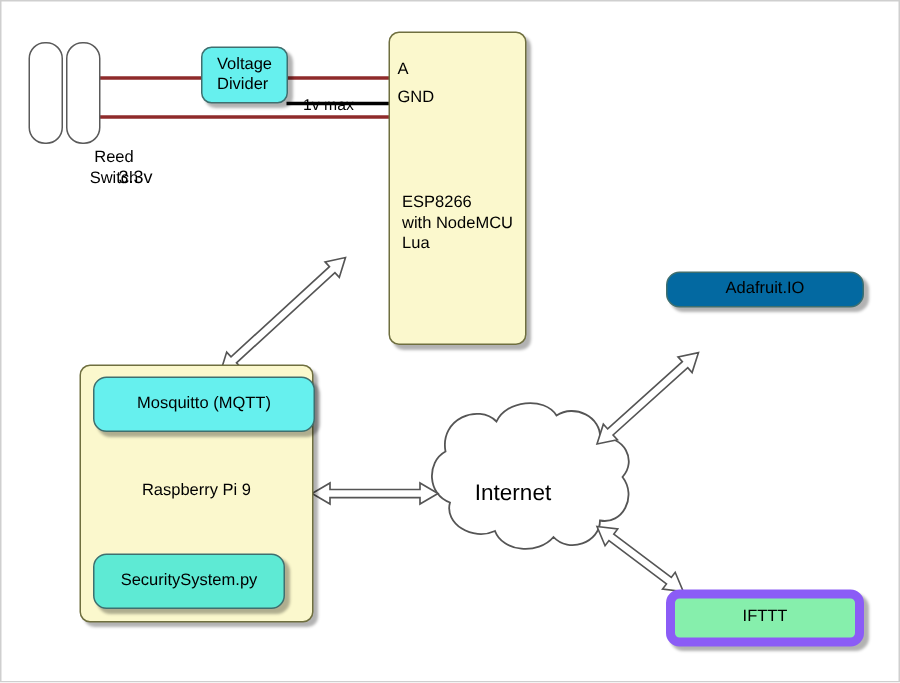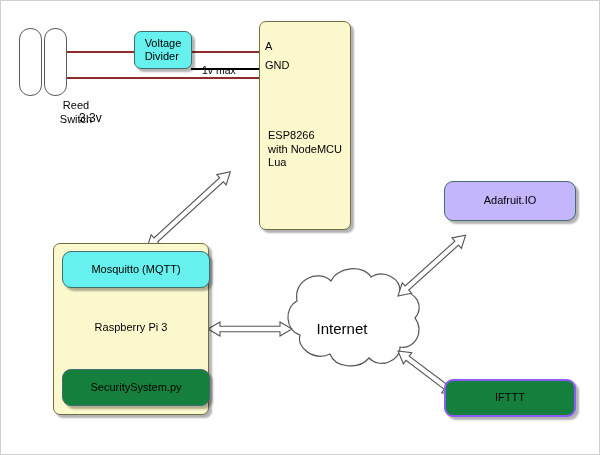--- a/index.html
+++ b/index.html
@@ -150,44 +150,44 @@
     width: 148px;
     height: 37px;
     background: #66f0ee;
     border: 1px solid #3f6f6f;
     border-radius: 9px;
     font-size: 11px;
   }
   .box-sec {
     left: 61px;
     top: 368px;
-    width: 148px;
+    width: 128px;
     height: 37px;
-    background: #15803d;
+    background: #5eead4;
     border: 1px solid #3f6f6f;
     border-radius: 9px;
     font-size: 11px;
   }
   .box-adafruit {
     left: 443px;
     top: 180px;
     width: 132px;
-    height: 40px;
-    background: #c4b5fd;
+    height: 24px;
+    background: #0369a1;
     border: 1px solid #3f6f6f;
     border-radius: 9px;
     font-size: 11px;
   }
   .box-ifttt {
     left: 443px;
-    top: 378px;
+    top: 392px;
     width: 132px;
     height: 38px;
-    background: #15803d;
-    border: 2px solid #8b5cf6;
+    background: #86efac;
+    border: 6px solid #8b5cf6;
     border-radius: 9px;
     font-size: 11px;
   }
   .cloud-label {
     position: absolute;
     left: 291px;
     top: 319px;
     width: 100px;
     text-align: center;
     font-size: 15px;
@@ -256,21 +256,21 @@
 
   <div class="node box-esp shadowed">
     <div class="esp-inner">ESP8266
 with NodeMCU
 Lua</div>
   </div>
   <div class="port-label port-a">A</div>
   <div class="port-label port-gnd">GND</div>
 
   <div class="node box-pi shadowed"></div>
-  <div class="pi-title">Raspberry Pi 3</div>
+  <div class="pi-title">Raspberry Pi 9</div>
   <div class="node box-mqtt shadowed">Mosquitto (MQTT)</div>
   <div class="node box-sec shadowed">SecuritySystem.py</div>
 
   <div class="cloud-label">Internet</div>
 
   <div class="node box-adafruit shadowed">Adafruit.IO</div>
 
   <div class="node box-ifttt shadowed">IFTTT</div>
 
 </div>

